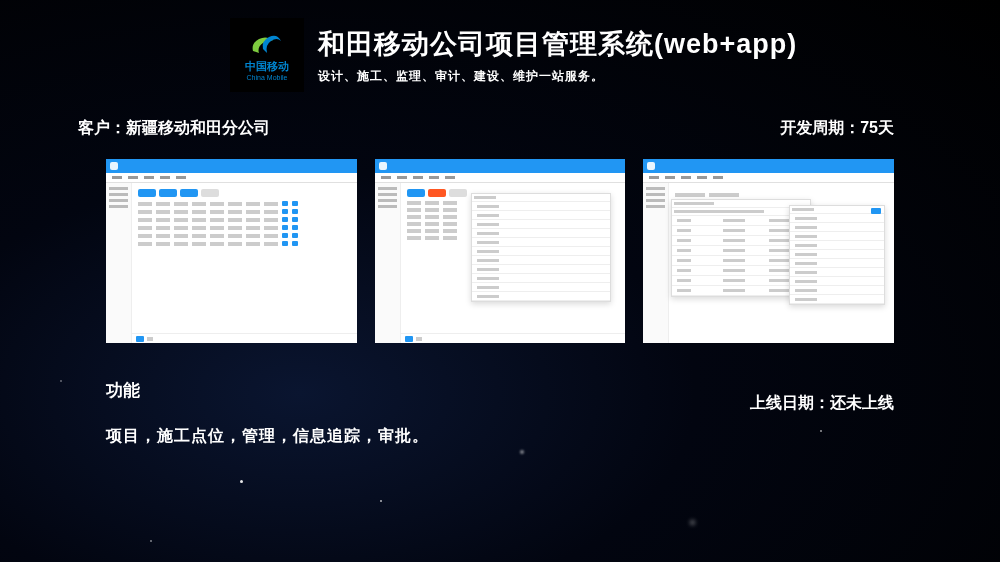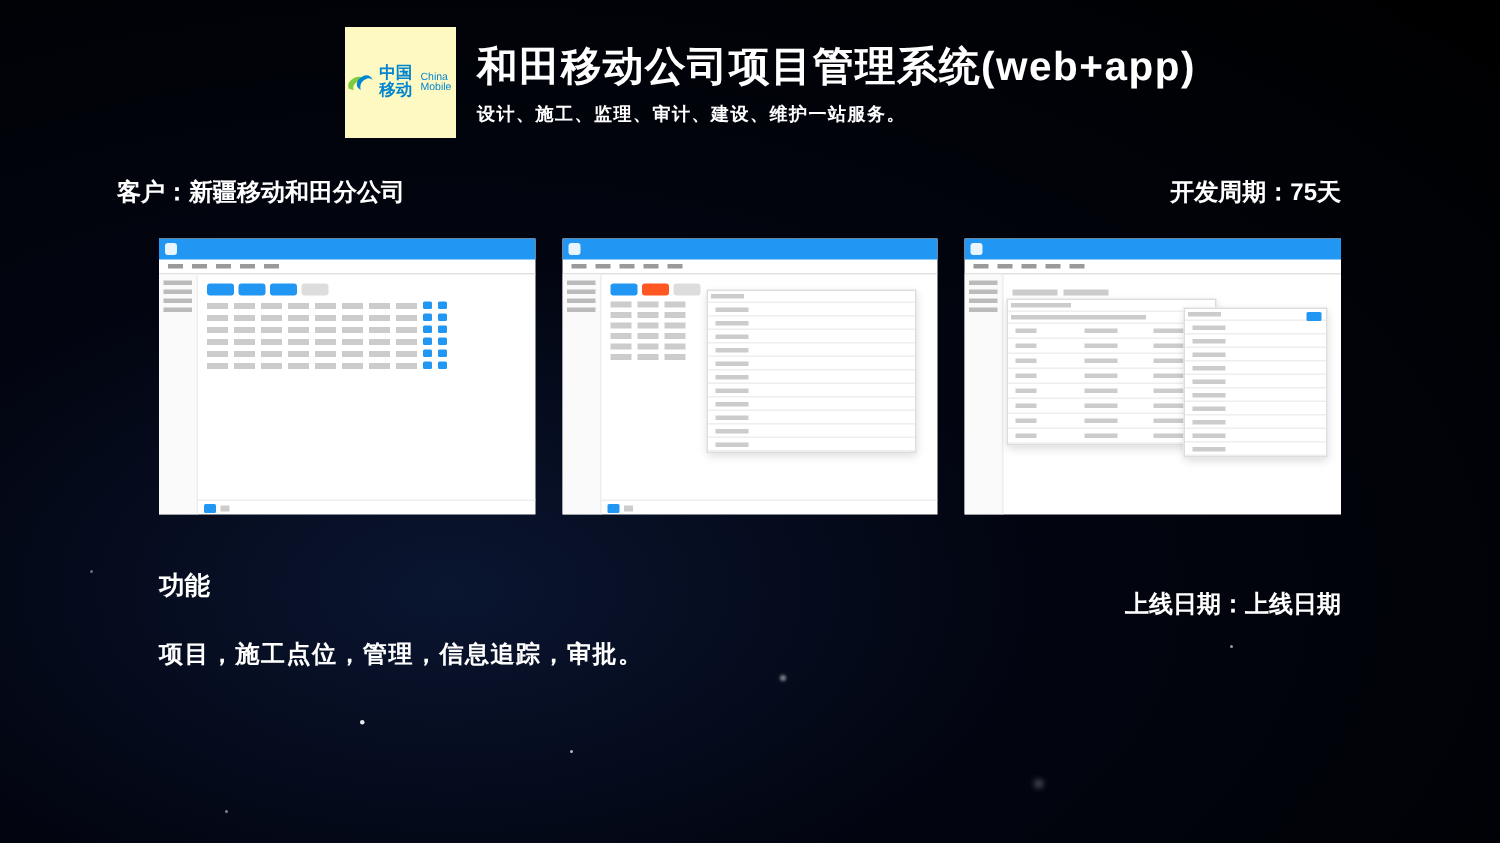--- a/index.html
+++ b/index.html
@@ -16,22 +16,23 @@
   .star { position: absolute; background: #fff; border-radius: 50%; }
   .header {
     display: flex;
     align-items: center;
     padding: 18px 0 0 230px;
     gap: 14px;
   }
   .logo-box {
     width: 74px;
     height: 74px;
-    background: #fef9c3;
-    display: flex;
+    background: #000000;
+    display: flex;
+    flex-direction: column;
     align-items: center;
     justify-content: center;
     gap: 2px;
   }
   .logo-swirl {
     width: 36px;
     height: 30px;
     position: relative;
   }
   .logo-swirl svg { width: 100%; height: 100%; }
@@ -588,15 +589,15 @@
     </div>
   </div>
 </div>
 
 <div class="bottom-row">
   <div>
     <div class="fn-title">功能</div>
     <div class="fn-desc">项目，施工点位，管理，信息追踪，审批。</div>
   </div>
   <div class="launch">
-    <span>上线日期：</span><span>上线日期</span>
+    <span>上线日期：</span><span>还未上线</span>
   </div>
 </div>
 
 </body></html>

